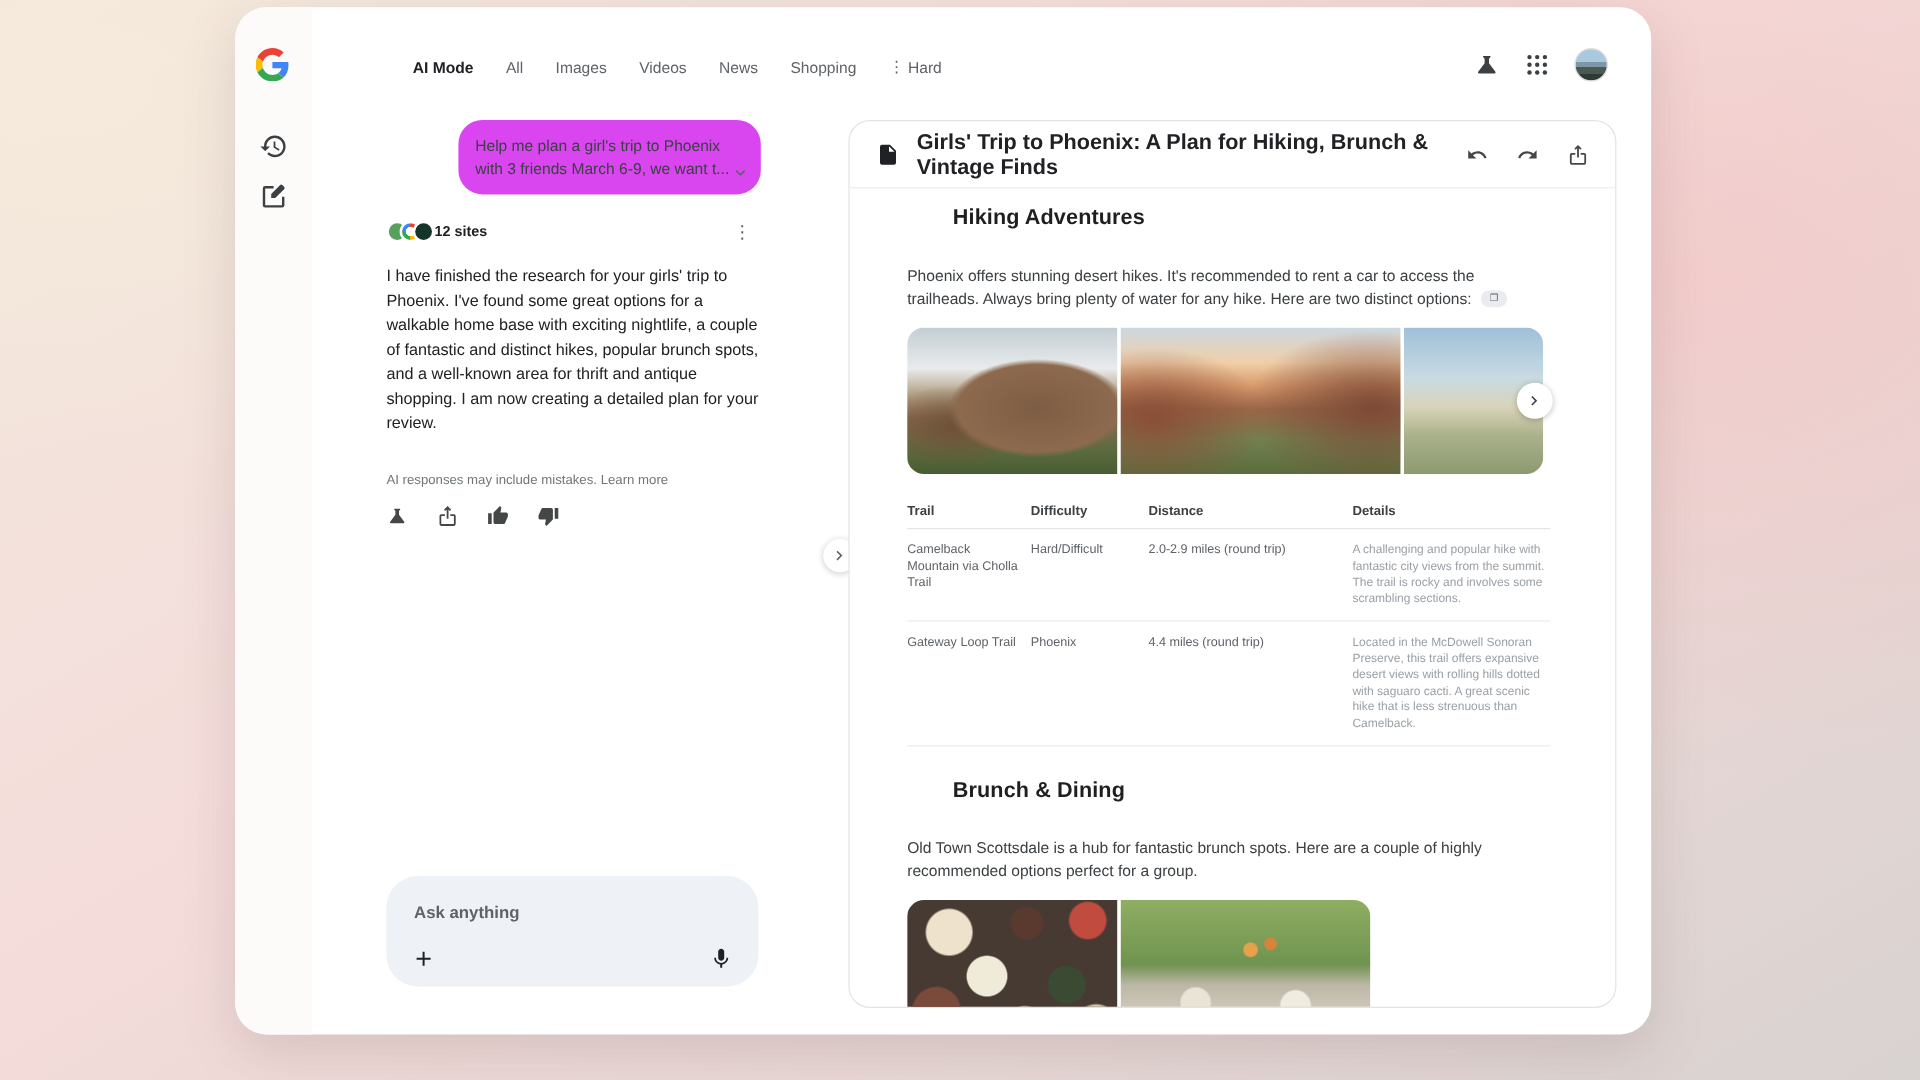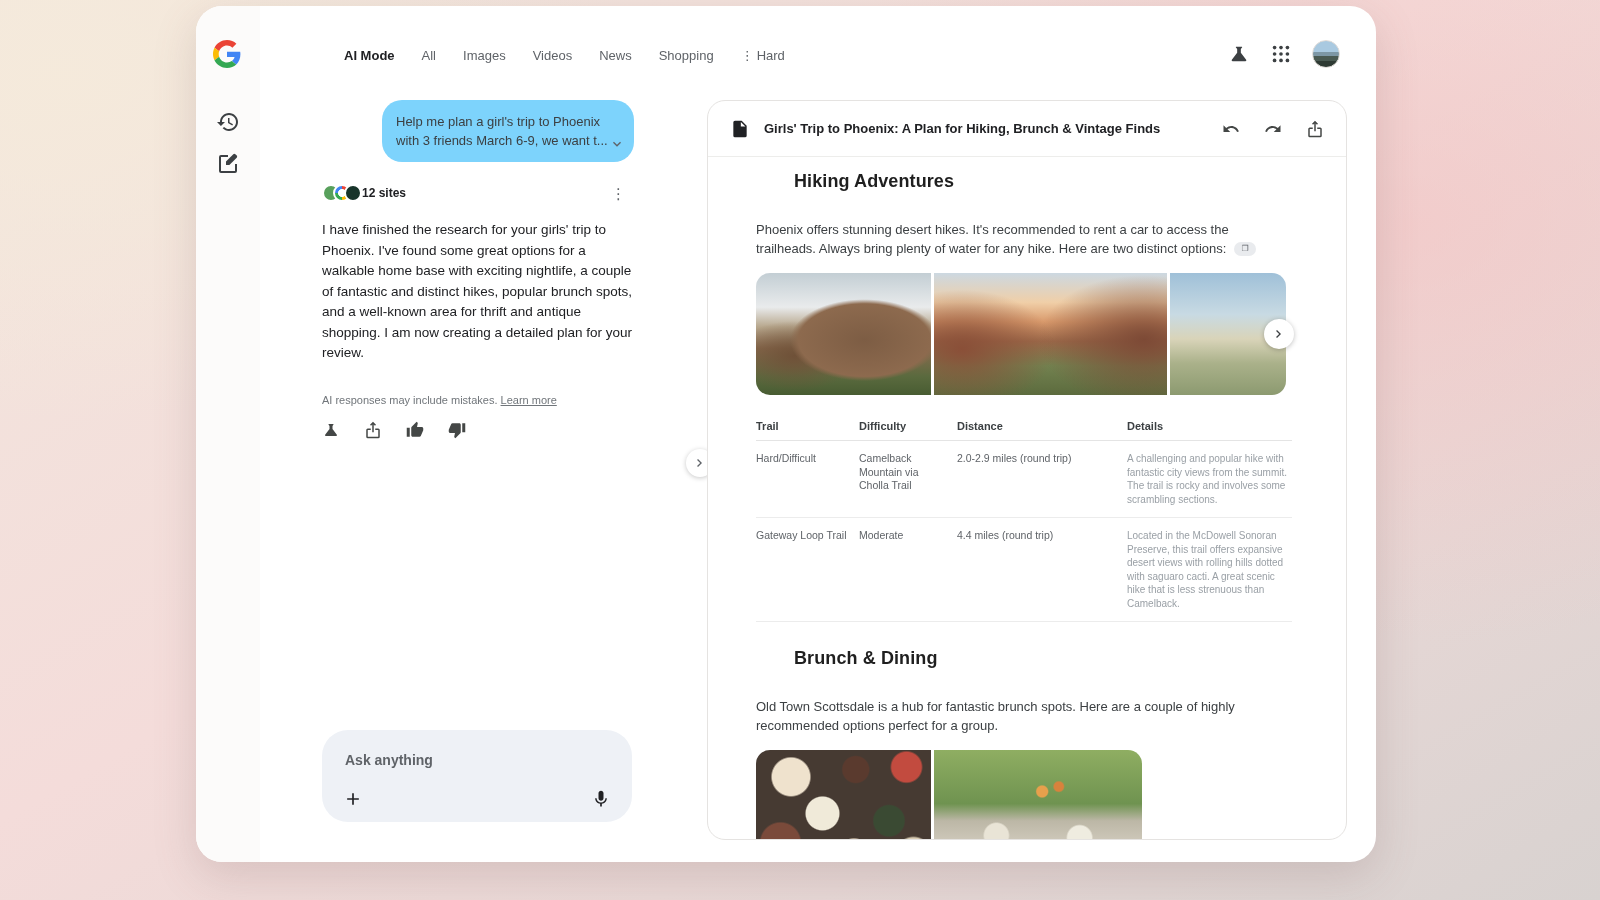--- a/index.html
+++ b/index.html
@@ -31,58 +31,58 @@
   .nav .tab { cursor:pointer; white-space:nowrap; }
   .nav .tab.active { color:#202124; font-weight:700; }
   .nav .more { display:flex; align-items:center; gap:3px; cursor:pointer; }
   .top-icons { position:absolute; right:36px; top:34px; display:flex; align-items:center; gap:20px; color:#3c4043; }
   .top-icons .tico { width:22px; height:22px; cursor:pointer; }
   .avatar { width:28px; height:28px; border-radius:50%; cursor:pointer; border:1px solid #e0dcd8;
     background:linear-gradient(180deg,#a9c9e0 0 42%,#7d97a5 42% 58%,#4a5a52 58% 78%,#2e3a33 78% 100%); }
 
   
   .chat { position:absolute; left:126px; top:94px; width:312px; }
-  .bubble { margin-left:auto; width:252px; background:#7dd3fc; border-radius:20px; padding:12px 14px;
+  .bubble { margin-left:auto; width:252px; background:#d946ef; border-radius:20px; padding:12px 14px;
     font-size:13px; line-height:19px; color:#3c4043; position:relative; }
   .bubble .chev { position:absolute; right:9px; bottom:10px; width:16px; height:16px; color:#5f6368; cursor:pointer; }
   .sources { display:flex; align-items:center; margin-top:22px; }
   .favicons { display:flex; align-items:center; }
   .fav { width:18px; height:18px; border-radius:50%; border:2px solid #fff; }
   .fav + .fav { margin-left:-7px; }
   .fav1 { background:#58a05c; }
   .fav2 { background:
       radial-gradient(circle at center, #fff 0 38%, transparent 40%),
       conic-gradient(#EA4335 0 25%, #FBBC05 25% 50%, #34A853 50% 75%, #4285F4 75% 100%); }
   .fav3 { background:#17342a; }
   .sources-label { font-size:12px; font-weight:700; color:#202124; }
   .kebab { margin-left:auto; margin-right:8px; color:#5f6368; font-size:15px; cursor:pointer; line-height:1; }
   .response { margin-top:18px; font-size:13.5px; line-height:20.5px; color:#202124; }
   .disclaimer { margin-top:30px; font-size:11px; color:#70757a; }
-  .disclaimer .lm { text-decoration:underline; cursor:pointer; color:#70757a; }
+  .disclaimer .lm { cursor:pointer; color:#70757a; }
   .actions { margin-top:15px; display:flex; gap:24px; color:#444746; }
   .actions .aico { width:18px; height:18px; cursor:pointer; }
 
   
   .composer { position:absolute; left:126px; top:724px; width:310px; height:92px; background:#eef1f6; border-radius:26px; cursor:text;font-weight:bold; }
   .composer .ph { position:absolute; left:23px; top:22px; font-size:14px; color:#5f6368; }
   .composer .plus { position:absolute; left:21px; bottom:13px; width:20px; height:20px; color:#202124; cursor:pointer; }
   .composer .mic  { position:absolute; right:21px; bottom:13px; width:20px; height:20px; color:#202124; cursor:pointer; }
 
   
   .divider-btn { position:absolute; left:490px; top:443px; width:28px; height:28px; border-radius:50%;
     background:#fff; box-shadow:0 1px 5px rgba(0,0,0,.22); display:flex; align-items:center; justify-content:center;
     color:#5f6368; cursor:pointer; }
   .divider-btn svg { width:16px; height:16px; }
 
   
   .doc-panel { position:absolute; left:511px; top:94px; width:640px; height:740px; background:#fff;
     border:1px solid #e5e3e1; border-radius:18px; overflow:hidden; }
   .doc-header { height:56px; display:flex; align-items:center; padding:0 22px; border-bottom:1px solid #ededeb; }
   .doc-header .dico { width:20px; height:20px; color:#202124; }
-  .doc-title { font-size:13px; font-weight:700; color:#202124; margin-left:14px; flex:1; }
+  .doc-title { font-size:18px; font-weight:700; color:#202124; margin-left:14px; flex:1; }
   .doc-actions { display:flex; align-items:center; gap:24px; color:#444746; }
   .doc-actions .hico { width:18px; height:18px; cursor:pointer; }
   .doc-body { padding:14px 56px 0 48px; }
   .doc-body h2 { font-size:18px; font-weight:700; color:#1f1f1f; letter-spacing:.1px;margin-left:38px; }
   .sec2 { margin-top:26px; }
   .doc-para { margin-top:28px; font-size:13px; line-height:19px; color:#3c4043; max-width:510px; }
   .cite-chip { display:inline-flex; align-items:center; justify-content:center; width:22px; height:14px;
     background:#e9ebee; border-radius:7px; font-size:8px; color:#5f6368; vertical-align:2px; margin-left:4px; cursor:pointer; }
 
   .carousel-wrap { position:relative; margin-top:15px; width:530px; }
@@ -324,28 +324,28 @@
       </div>
 
       <div class="htable">
         <div class="trow head">
           <div class="cell">Trail</div>
           <div class="cell">Difficulty</div>
           <div class="cell">Distance</div>
           <div class="cell">Details</div>
         </div>
         <div class="trow body">
+          <div class="cell">Camelback Mountain via Cholla Trail</div>
           <div class="cell">Hard/Difficult</div>
-          <div class="cell">Camelback Mountain via Cholla Trail</div>
           <div class="cell">2.0-2.9 miles (round trip)</div>
           <div class="cell details">A challenging and popular hike with fantastic city views from the summit. The trail is rocky and involves some scrambling sections.</div>
         </div>
         <div class="trow body">
           <div class="cell">Gateway Loop Trail</div>
-          <div class="cell">Moderate</div>
+          <div class="cell">Phoenix</div>
           <div class="cell">4.4 miles (round trip)</div>
           <div class="cell details">Located in the McDowell Sonoran Preserve, this trail offers expansive desert views with rolling hills dotted with saguaro cacti. A great scenic hike that is less strenuous than Camelback.</div>
         </div>
       </div>
 
       <h2 class="sec2">Brunch &amp; Dining</h2>
       <div class="doc-para">Old Town Scottsdale is a hub for fantastic brunch spots. Here are a couple of highly recommended options perfect for a group.</div>
 
       <div class="carousel2">
         <div class="photo ph-b1"></div>

